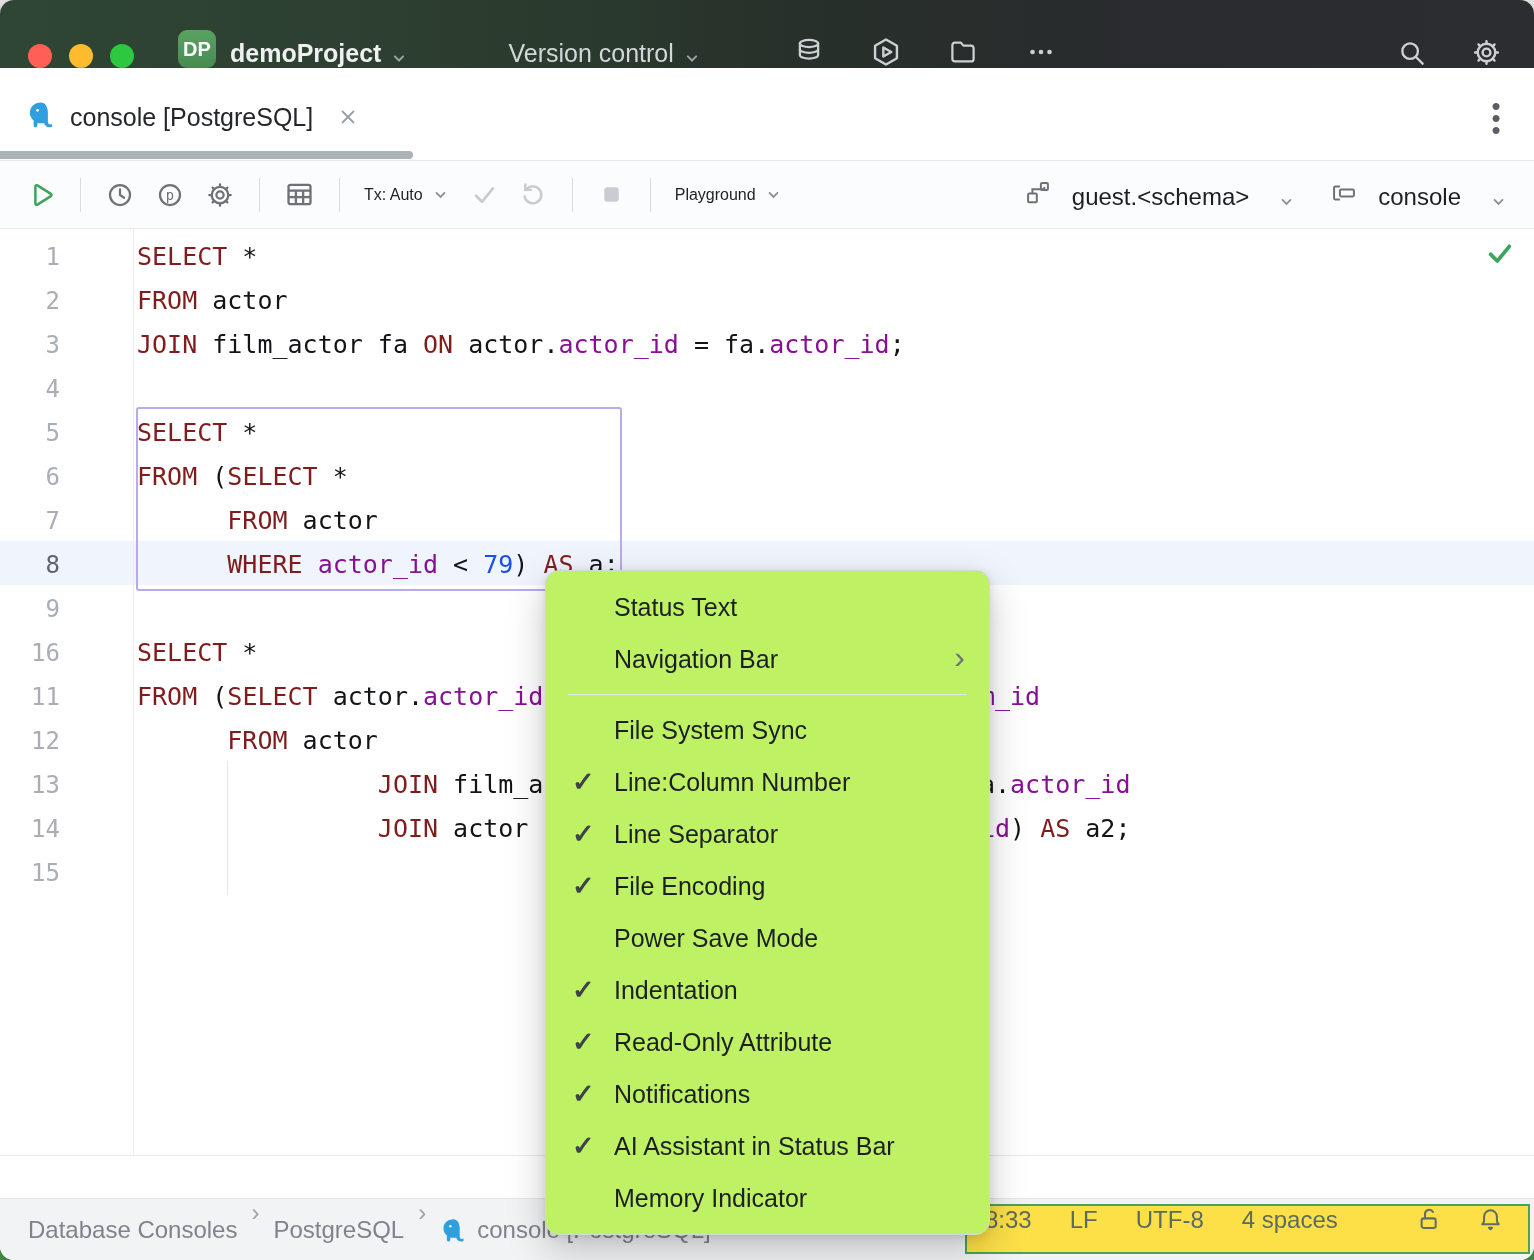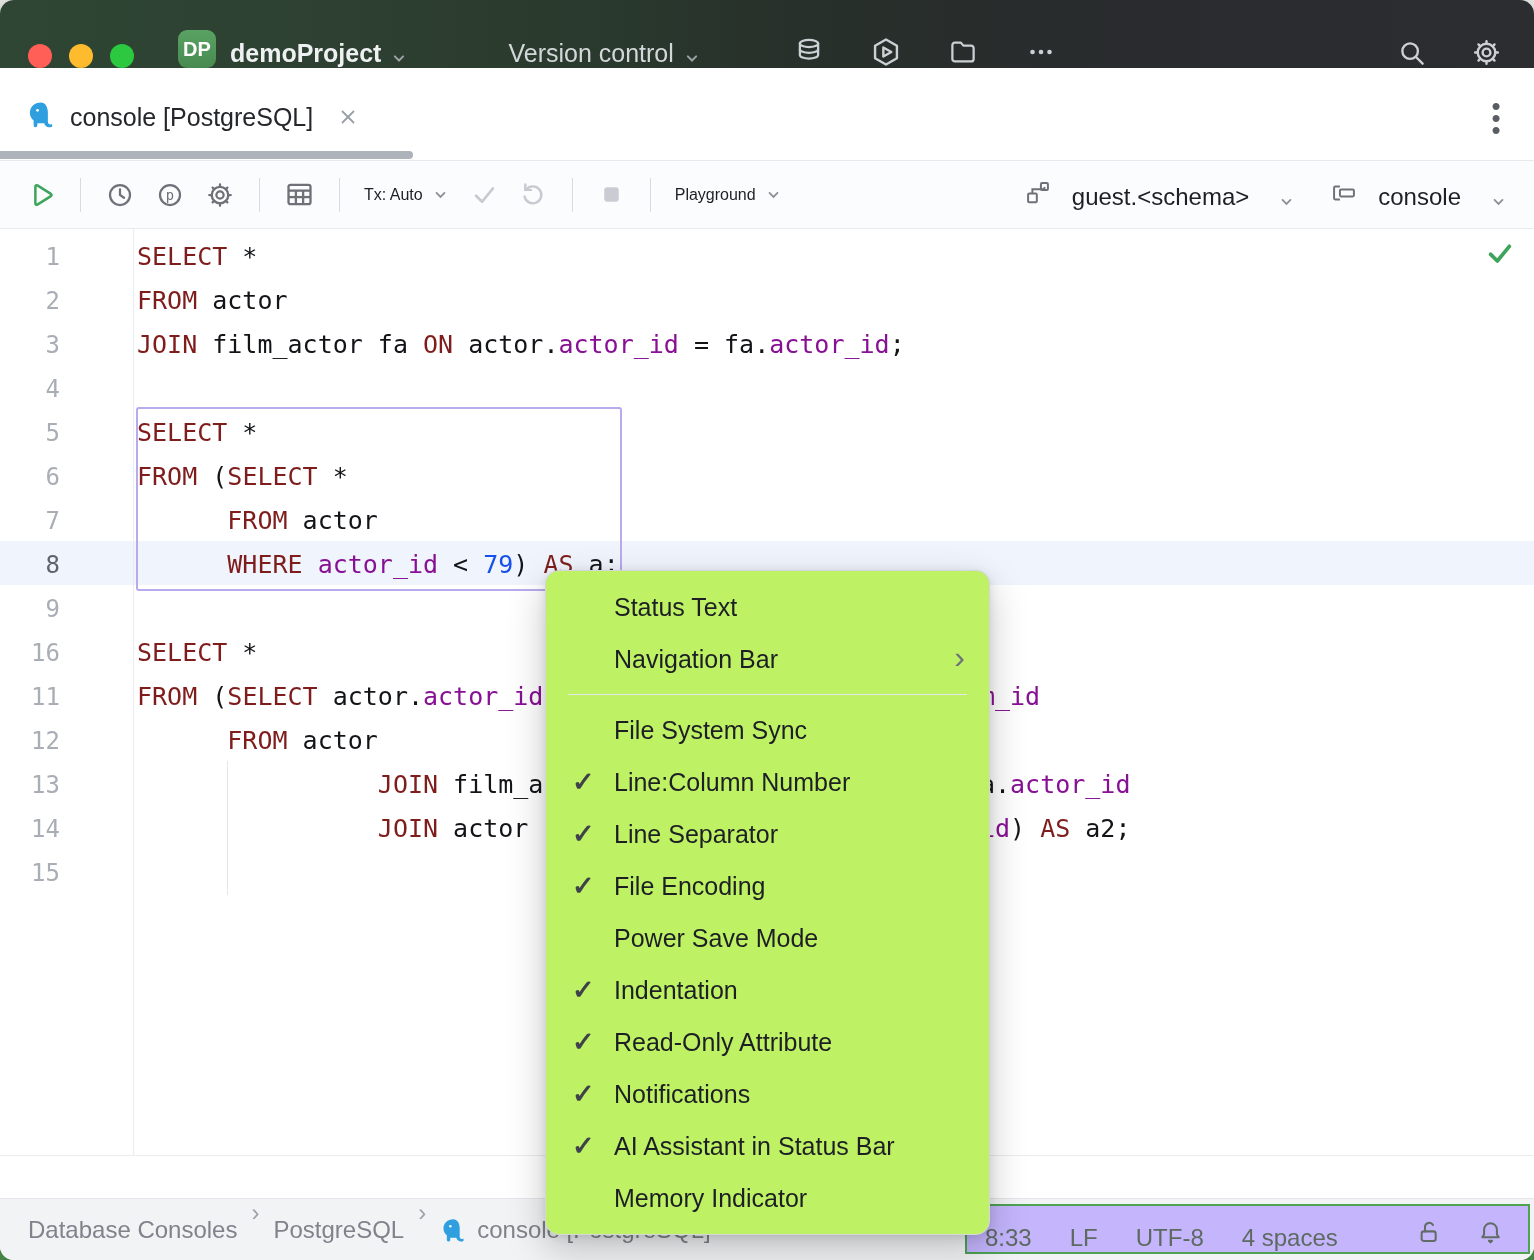--- a/index.html
+++ b/index.html
@@ -74,21 +74,21 @@
   .mi-arrow{margin-left:auto;color:#6e7279;font-size:32px;line-height:1;transform:translateY(-2px);}
   .menu-sep{height:1px;background:#e4e6ea;margin:9px 22px;}
 
   
   .gapband{position:absolute;left:0;top:1156px;width:100%;height:42px;background:#ffffff;}
   .statusbar{position:absolute;left:0;top:1198px;width:100%;height:62px;background:#f2f3f5;border-top:1px solid #e4e6e9;box-sizing:border-box;}
   #breadcrumbs{position:absolute;left:28px;top:0;height:62px;display:flex;gap:14px;font-size:24px;color:#7f838b;}
   .bc-sep{color:#9da1a8;font-size:24px;}
   .bc-item{display:flex;align-items:center;gap:10px;white-space:nowrap;}
   .status-green{position:absolute;left:965px;top:5px;width:565px;height:50px;box-sizing:border-box;
-    background:#c4b5fd;border:2px solid #4ea254;display:flex;align-items:flex-end;gap:38px;padding:0 24px 0 18px;
+    background:#fde047;border:2px solid #4ea254;display:flex;align-items:flex-start;gap:38px;padding:0 24px 0 18px;
     font-size:24px;color:#5d6a61;}
   .status-green .seg{white-space:nowrap;}
   .sb-icons{margin-left:auto;display:flex;gap:34px;align-items:center;color:#606c64;}
 
   svg{flex:none;}
 </style>
 </head>
 <body>
 
 <div class="screen">

